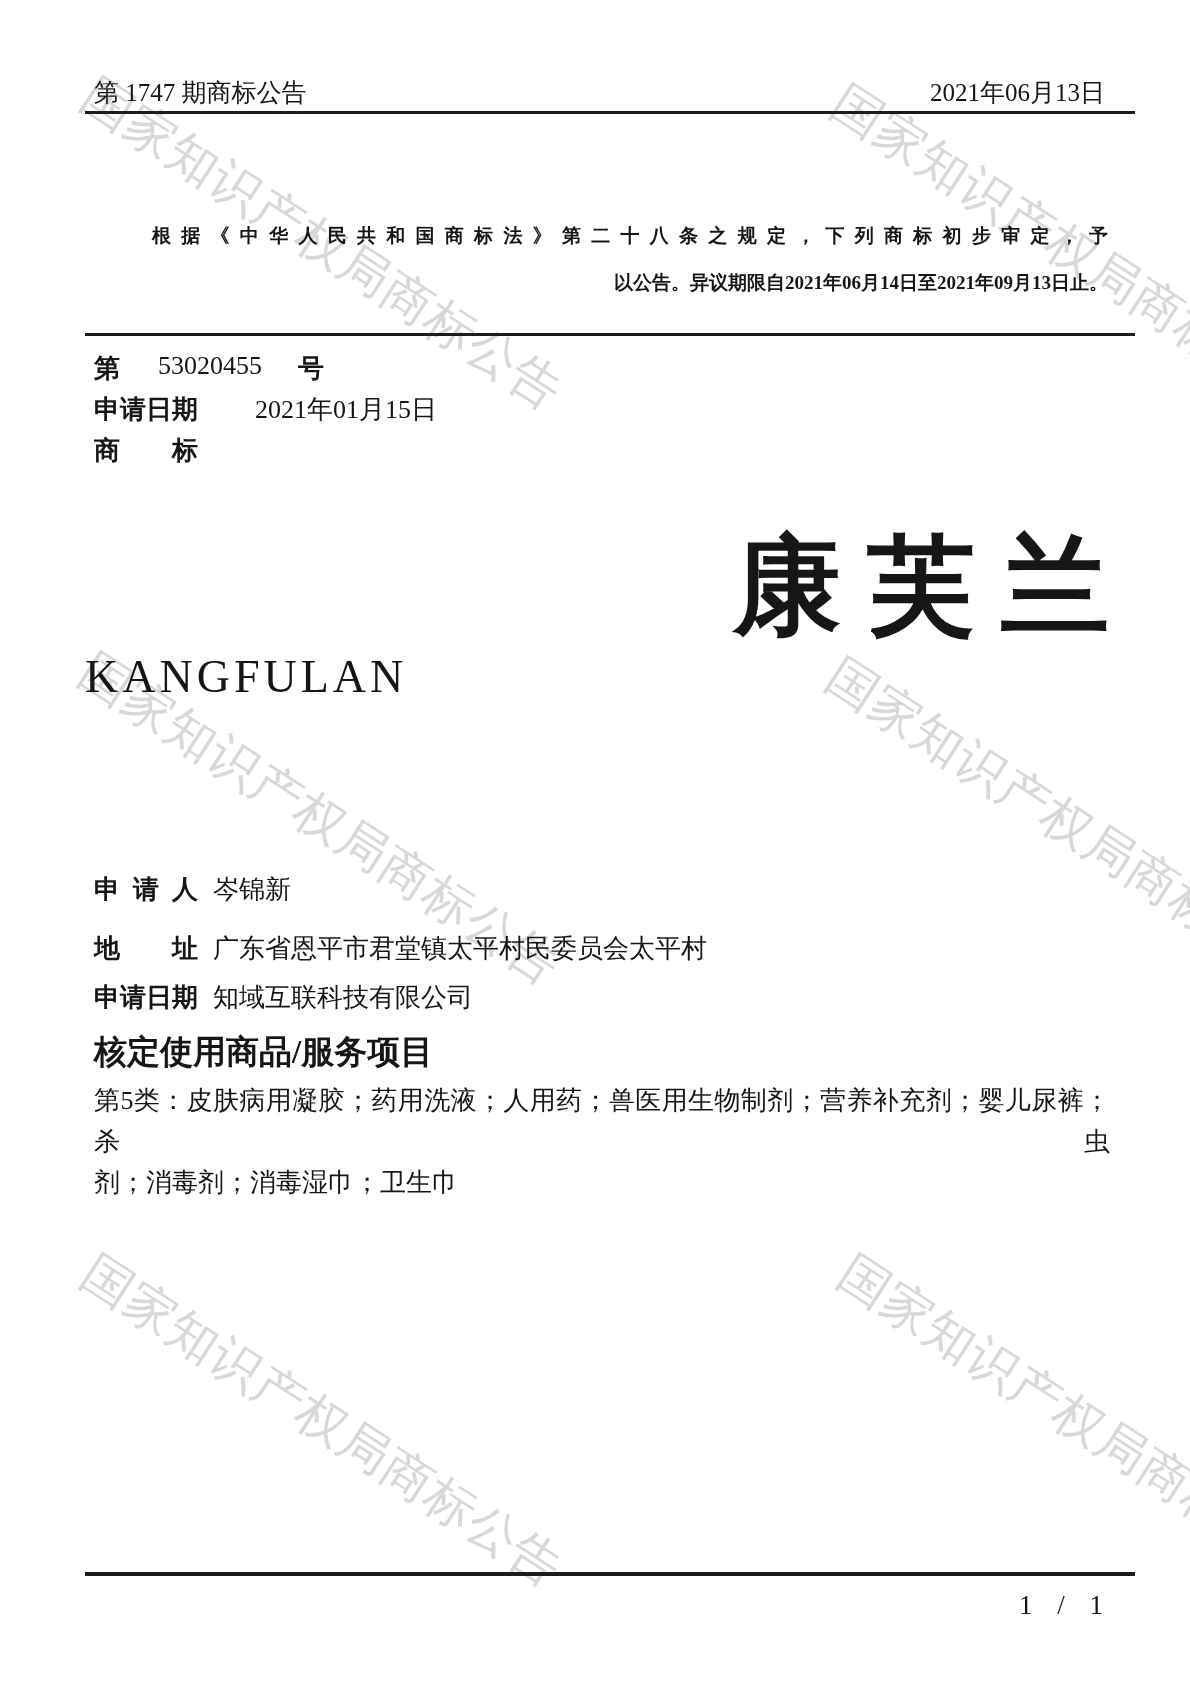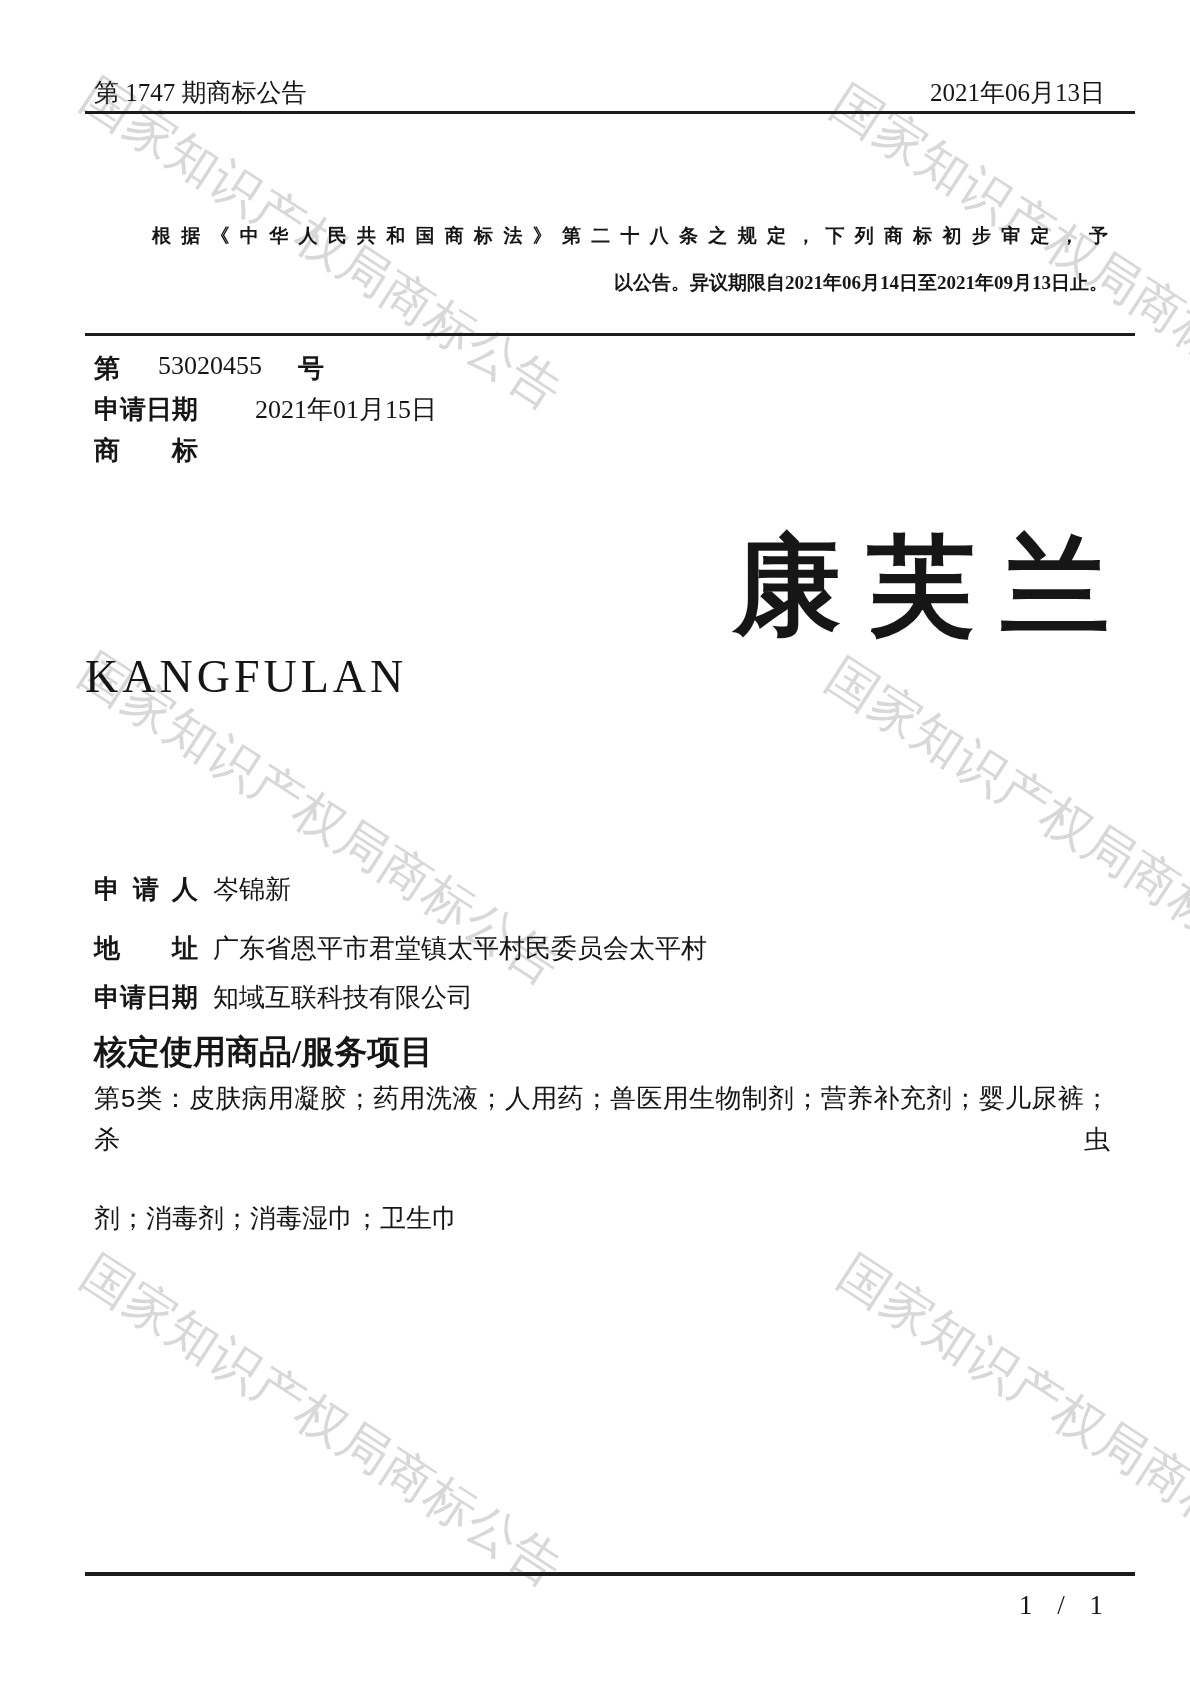--- a/index.html
+++ b/index.html
@@ -50,22 +50,22 @@
     line-height:1.1;z-index:1;
   }
   .mark-en{
     position:absolute;left:85px;top:650px;width:1050px;
     font-size:46px;letter-spacing:4px;z-index:1;
   }
   
   .goods-heading{position:absolute;left:94px;top:1030px;font-size:33px;font-weight:bold;z-index:1;}
   .goods{position:absolute;left:94px;top:1080px;width:1016px;font-size:26px;
          line-height:41px;z-index:1;}
-  .goods .g1{text-align:justify;text-align-last:justify;font-family:Liberation Mono, monospace;}
-  .goods .g2{text-align:left;margin-top:36px;}
+  .goods .g1{text-align:justify;text-align-last:justify;}
+  .goods .g2{text-align:left;}
   
   .footer-page{position:absolute;left:53px;top:1590px;width:1050px;text-align:right;
                font-size:27px;z-index:1;}
   .footer-page .sep{display:inline-block;margin:0 18px;}
 </style>
 </head>
 <body>
 
 <div id="page">
 

